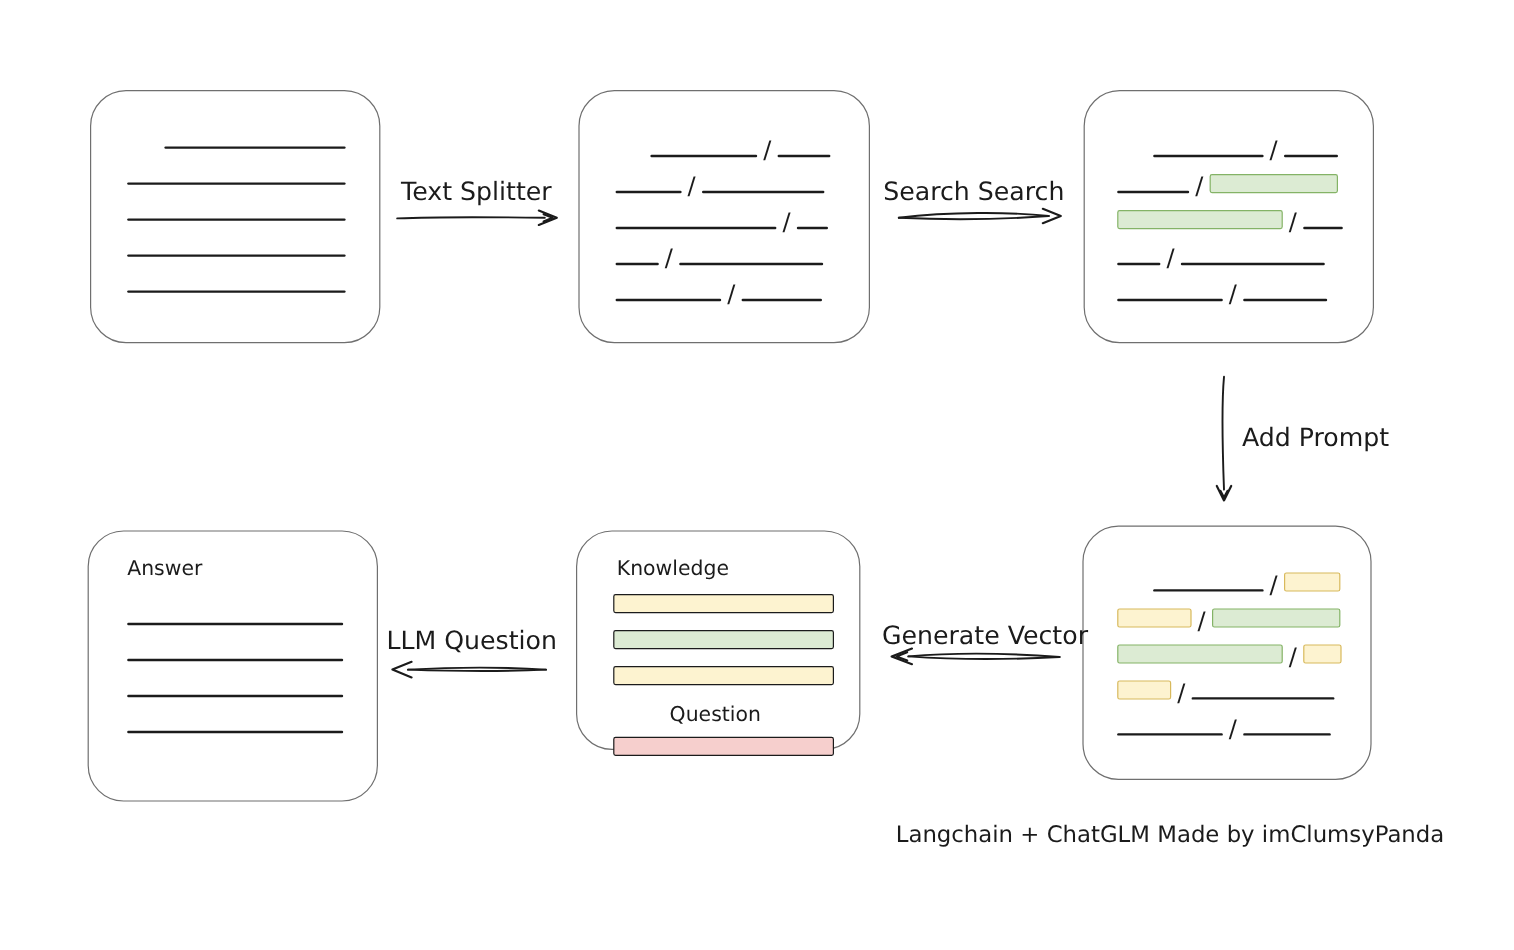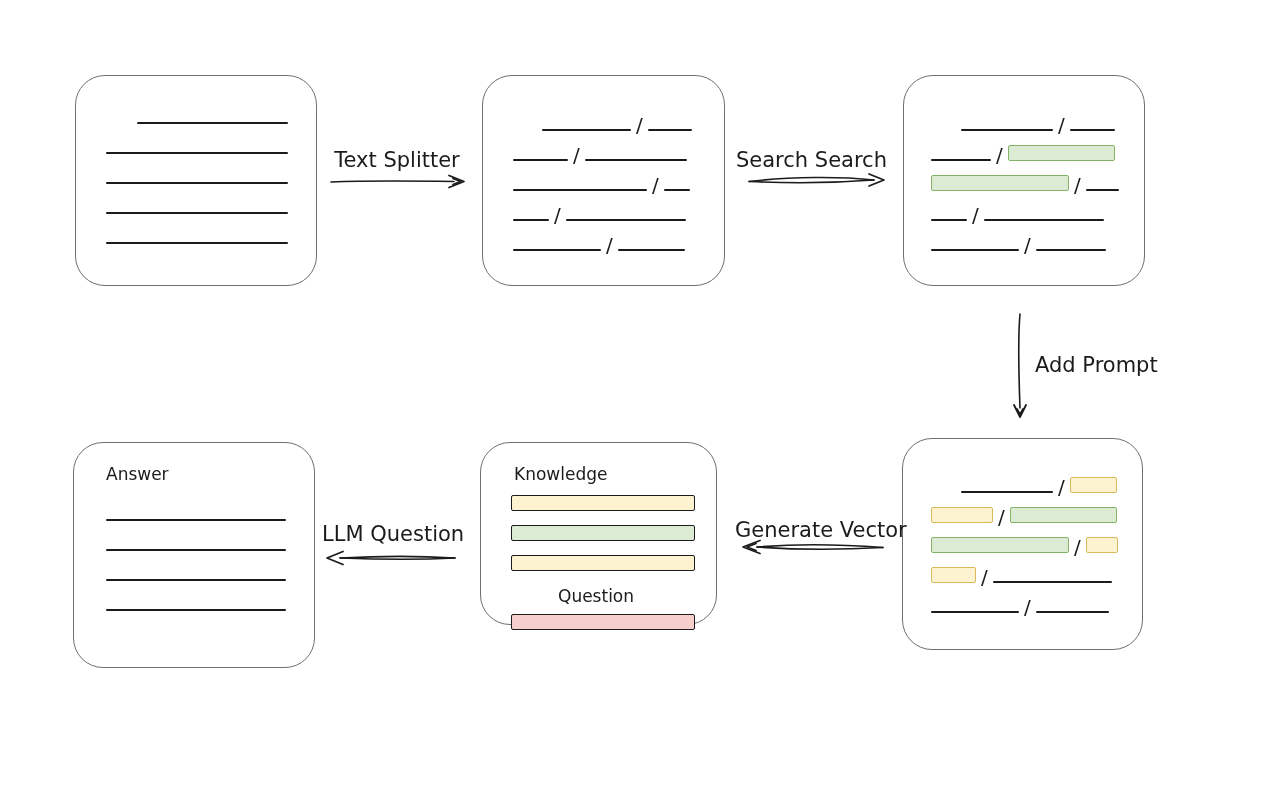--- a/index.html
+++ b/index.html
@@ -224,13 +224,14 @@
     <path class="head" d="M19 6.5 L10 10 L19 13.5"></path>
   </svg>
 
   <div class="arrow-label" style="left:322px;top:522px;width:136px;">LLM Question</div>
   <svg class="arrow-svg" style="left:323px;top:548px;" width="136" height="20" viewBox="0 0 136 20">
     <path d="M132 10 C 92 7.5, 45 8.5, 17 10"></path>
     <path d="M132 10 C 92 12, 45 11, 17 10"></path>
     <path class="head" d="M20 3.5 L4 10 L20 16.5"></path>
   </svg>
 
+  <div id="footer-caption">Langchain + ChatGLM Made by imClumsyPanda</div>
 </div>
 
 </body></html>

